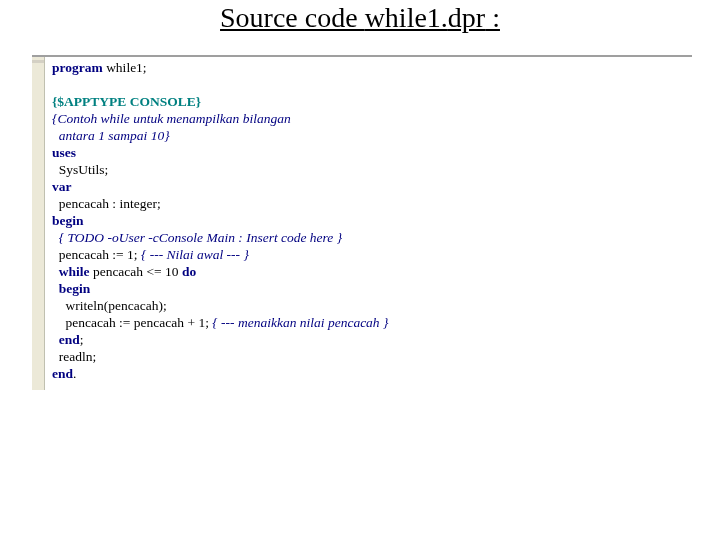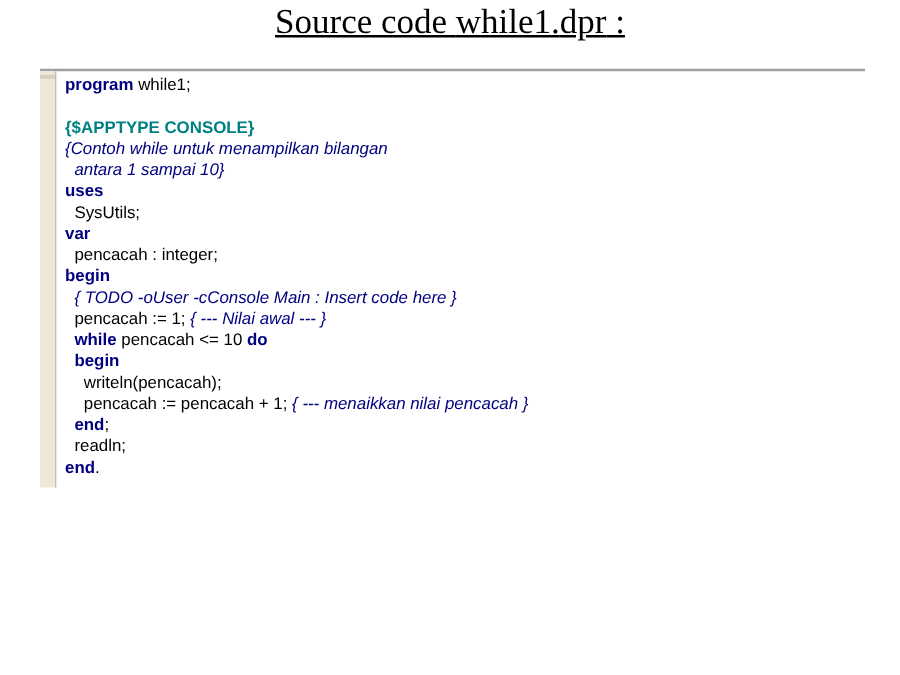--- a/index.html
+++ b/index.html
@@ -48,21 +48,21 @@
   .mark-row {
     position: absolute;
     left: 0;
     width: 12px;
     height: 3px;
     background: #d4d0c4;
   }
   pre.code {
     margin: 0;
     padding: 2px 0 8px 20px;
-    font-family: Liberation Sans, sans-serif;
+    font-family: Liberation Serif, serif;
     font-size: 13.5px;
     line-height: 17px;
     white-space: pre;
     color: #000;
   }
   .kw { font-weight: bold; color: #000080; }   
   .dir { font-weight: bold; color: #008080; }  
   .cm { font-style: italic; color: #000080; }  
 </style>
 </head>

